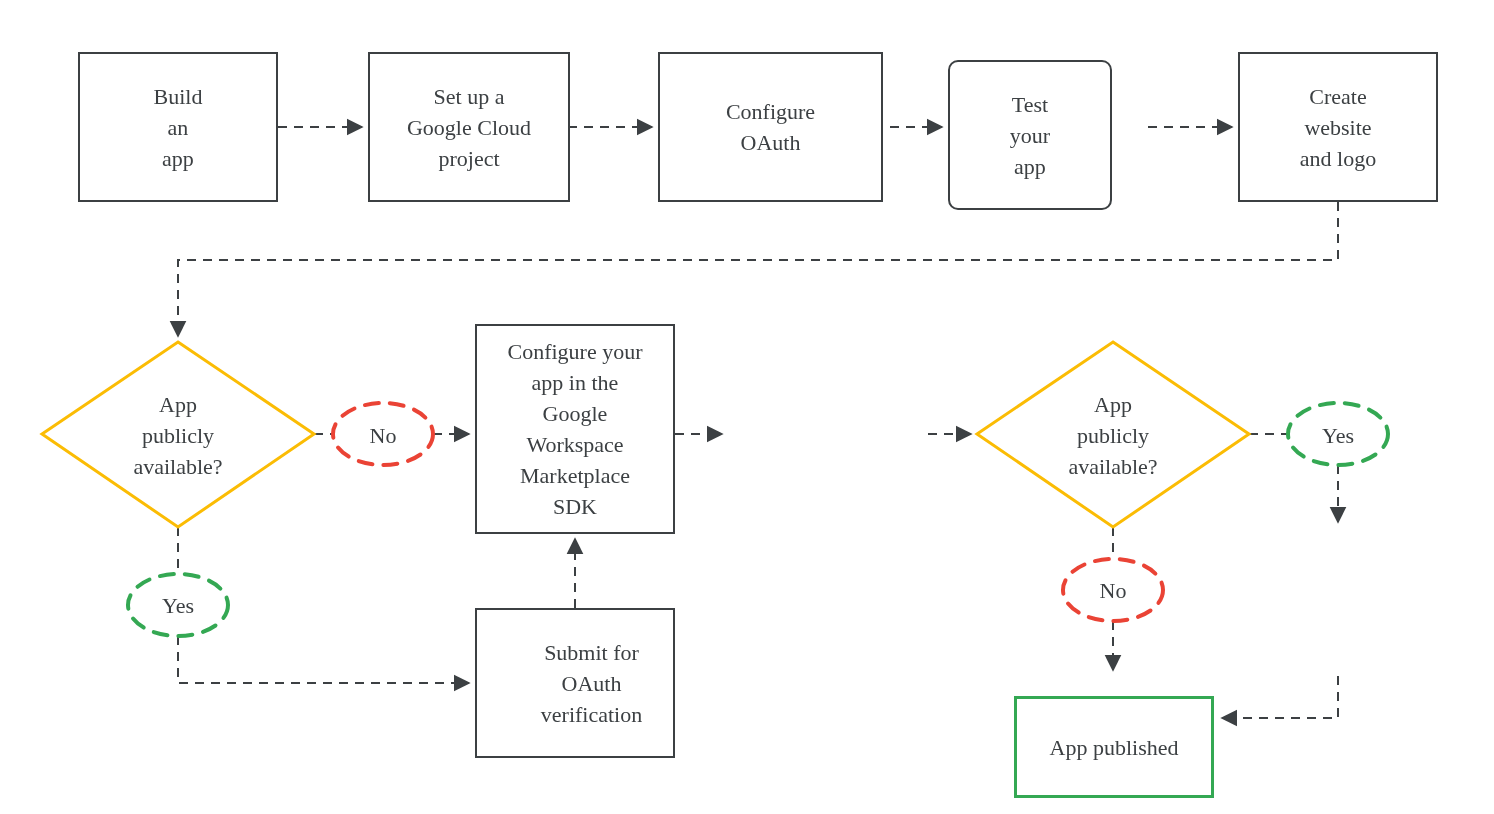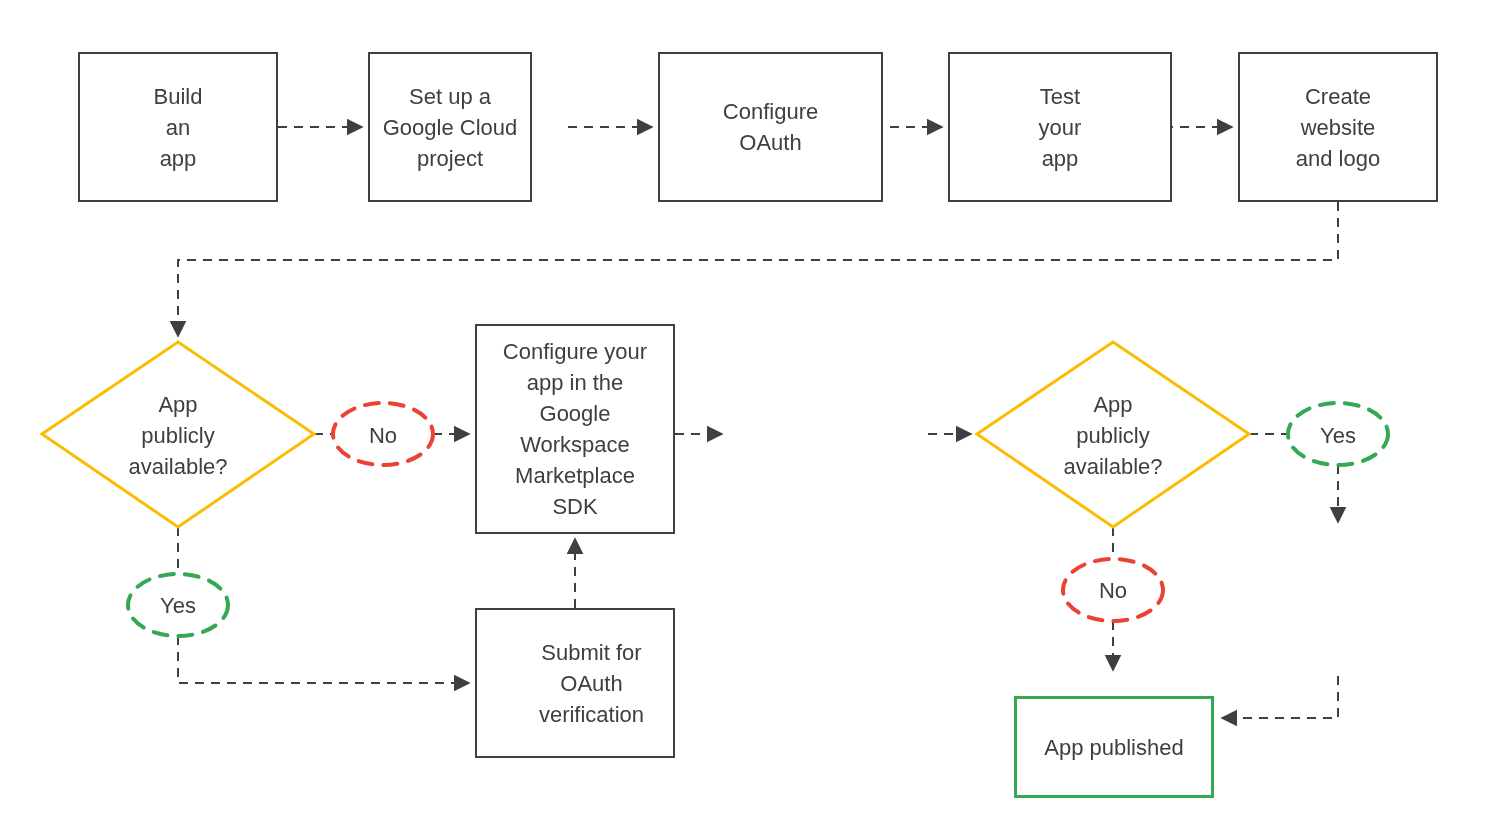--- a/index.html
+++ b/index.html
@@ -1,21 +1,21 @@
 <!DOCTYPE html>
 <html style="--ink: #3c4043; --decision-yellow: #fbbc04; --no-red: #ea4335; --yes-green: #34a853;"><head>
 <meta charset="utf-8">
 <style>
   html, body { margin: 0; padding: 0; background: #ffffff; }
   .canvas {
     position: relative;
     width: 1494px;
     height: 814px;
     background: #ffffff;
-    font-family: Liberation Sans, sans-serif;
+    font-family: Liberation Serif, serif;
     overflow: hidden;
   }
   .layer {
     position: absolute;
     left: 0; top: 0;
     width: 1494px; height: 814px;
   }
   .connector {
     fill: none;
     stroke: var(--ink, #3c4043);
@@ -51,23 +51,23 @@
   }
   .node {
     border: 2px solid var(--ink, #3c4043);
     background: #ffffff;
   }
   .node-published {
     border: 3px solid var(--yes-green, #34a853);
   }
   
   .n-build    { left:   78px; top:  52px; width: 200px; height: 150px; }
-  .n-setup    { left:  368px; top:  52px; width: 164px; height: 150px; }
+  .n-setup    { left:  368px; top:  52px; width: 202px; height: 150px; }
   .n-oauth    { left:  658px; top:  52px; width: 225px; height: 150px; }
-  .n-test     { left:  948px; top:  52px; width: 224px; height: 150px; }
+  .n-test     { left:  948px; top:  60px; width: 164px; height: 150px; border-radius: 10px; }
   .n-website  { left: 1238px; top:  52px; width: 200px; height: 150px; }
   .n-sdk      { left:  475px; top: 324px; width: 200px; height: 210px; }
   .n-store    { left:  728px; top: 357px; width: 200px; height: 148px; }
   .n-verify   { left:  475px; top: 608px; width: 200px; height: 150px; padding-left: 33px; }
   .n-review   { left: 1238px; top: 528px; width: 200px; height: 148px; }
   .n-publish  { left: 1014px; top: 696px; width: 200px; height:  102px; }
   
   .t-decision1 { left:   98px; top: 389px; width: 160px; height: 93px; }
   .t-decision2 { left: 1033px; top: 389px; width: 160px; height: 93px; }
   .t-no1  { left: 333px; top: 404px; width: 100px; height: 62px; }

